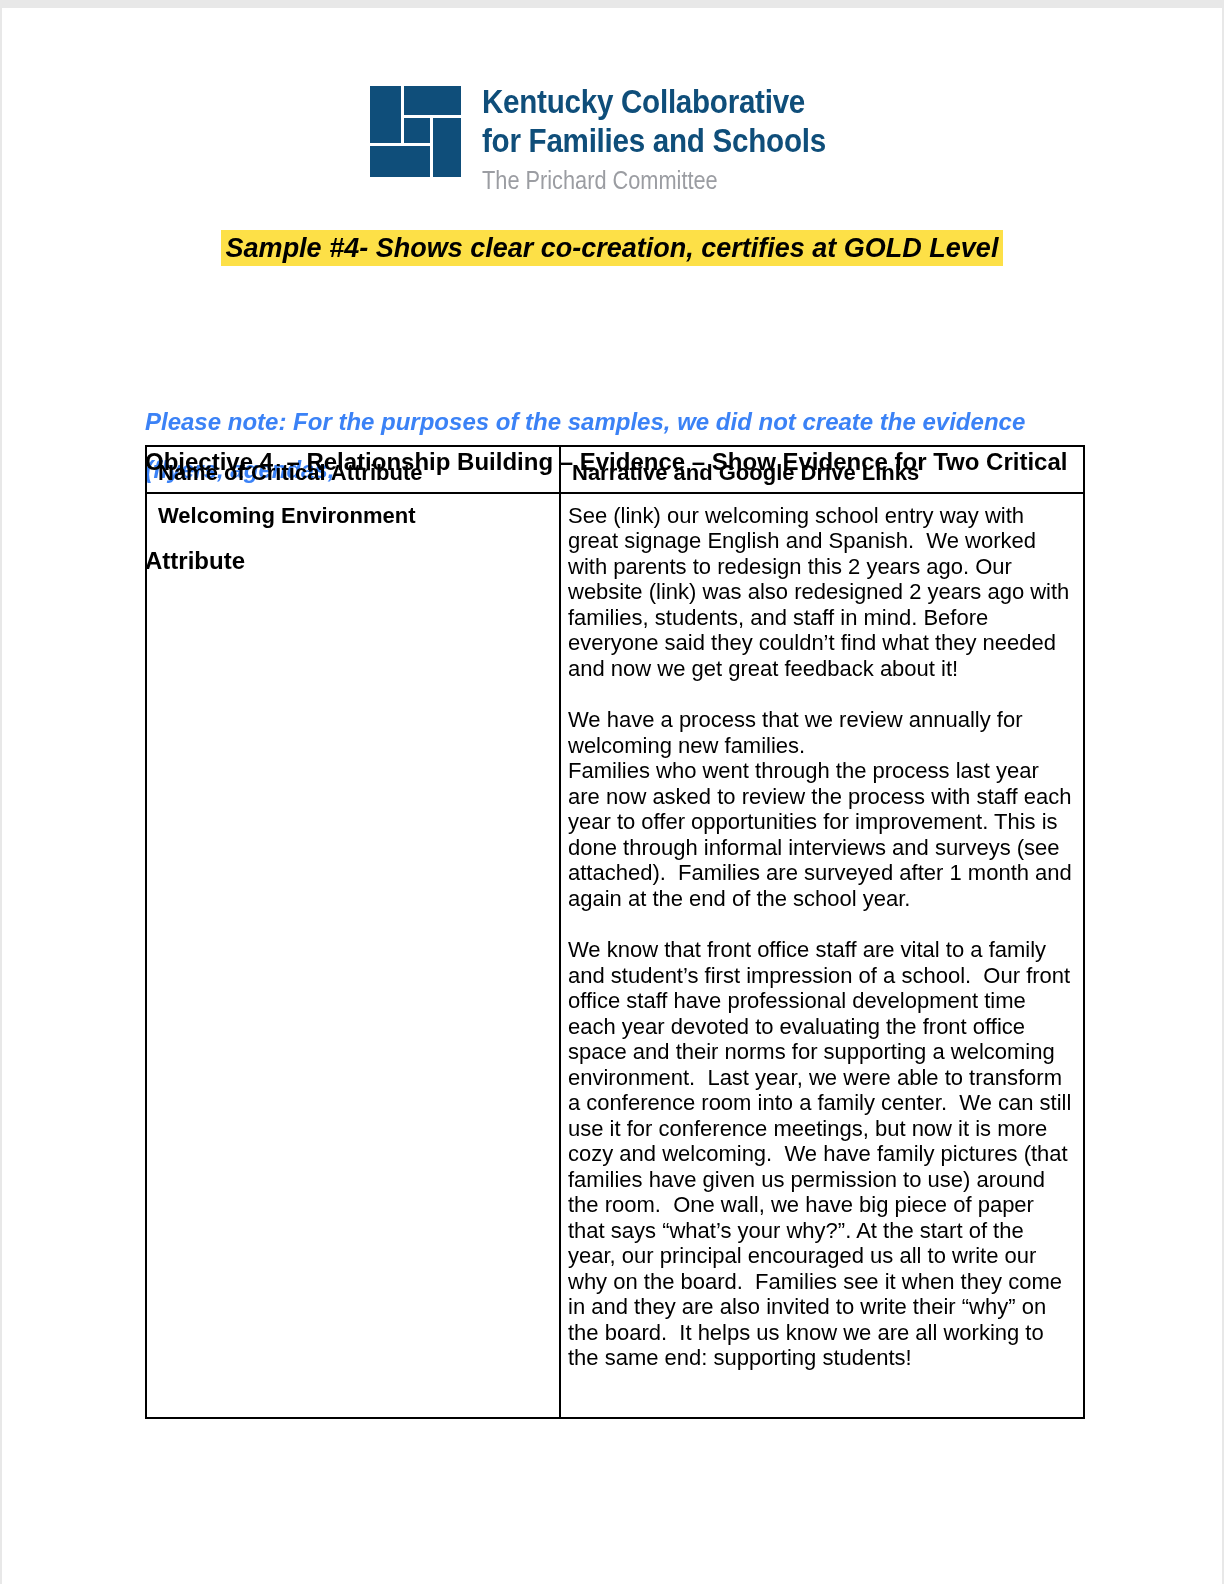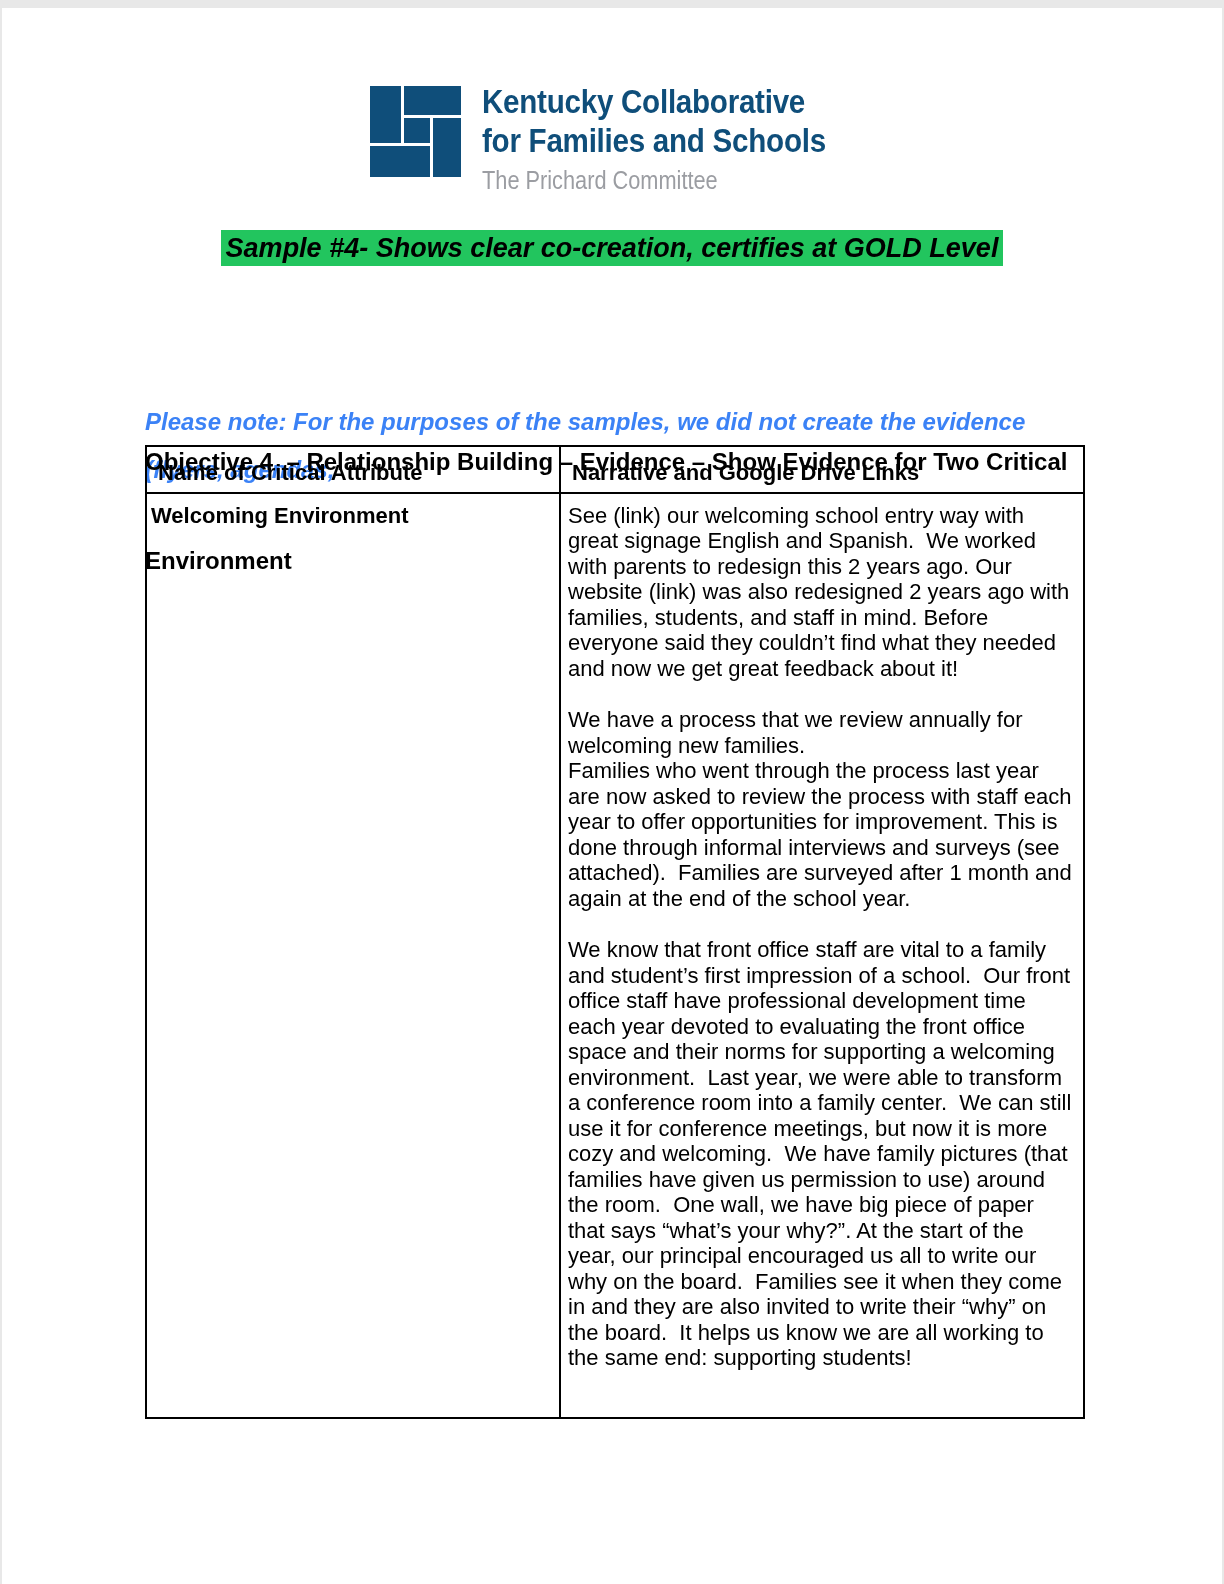--- a/index.html
+++ b/index.html
@@ -36,21 +36,21 @@
   }
 
   
   .doc-title {
     position:absolute; left:0; top:225px; width:100%;
     text-align:center;
     font-size:27px; font-weight:bold; font-style:italic;
     line-height:31px;
   }
   .doc-title .highlight {
-    background:#22c55e;
+    background:#fde047;
     padding:3px 5px;
     white-space:pre-wrap;
   }
 
   
   .note {
     position:absolute; left:143px; top:294px; width:940px;
     font-size:24px; font-weight:bold; font-style:italic;
     color:#3b82f6; line-height:48px; white-space:pre-wrap;
   }
@@ -72,21 +72,21 @@
     border:2px solid #000;
     vertical-align:top; text-align:left;
     box-sizing:border-box;
   }
   .evidence-table th {
     height:46px;
     padding:13px 12px 6px 11px;
     font-weight:bold; font-size:22px;
   }
   .evidence-table td { height:925px; }
-  .attr-cell { padding:9px 12px 8px 4px; font-weight:bold;border-radius:21px; }
+  .attr-cell { padding:9px 12px 8px 11px; font-weight:bold;border-radius:21px; }
   .narr-cell { padding:9px 11px 8px 7px; }
   .para { margin:0; white-space:pre-wrap; }
   .para.gap-after { margin-bottom:26px; }
 </style>
 </head>
 <body>
 
 <div class="page">
 
   <div class="logo-mark">
@@ -105,21 +105,21 @@
   <div class="doc-title">
     <span class="highlight">Sample #4- Shows clear co-creation, certifies at GOLD Level</span>
   </div>
 
   <div class="note">
     <div>Please note: For the purposes of the samples, we did not create the evidence (flyers, agendas,</div>
   </div>
 
   <div class="heading">
     <div>Objective 4  – Relationship Building – Evidence – Show Evidence for Two Critical</div>
-    <div>Environment</div>
+    <div>Attribute</div>
   </div>
 
   <table class="evidence-table">
     <colgroup>
       <col style="width:414px">
       <col style="width:524px">
     </colgroup>
     <tbody>
       <tr>
         <th>Name of Critical Attribute</th>

